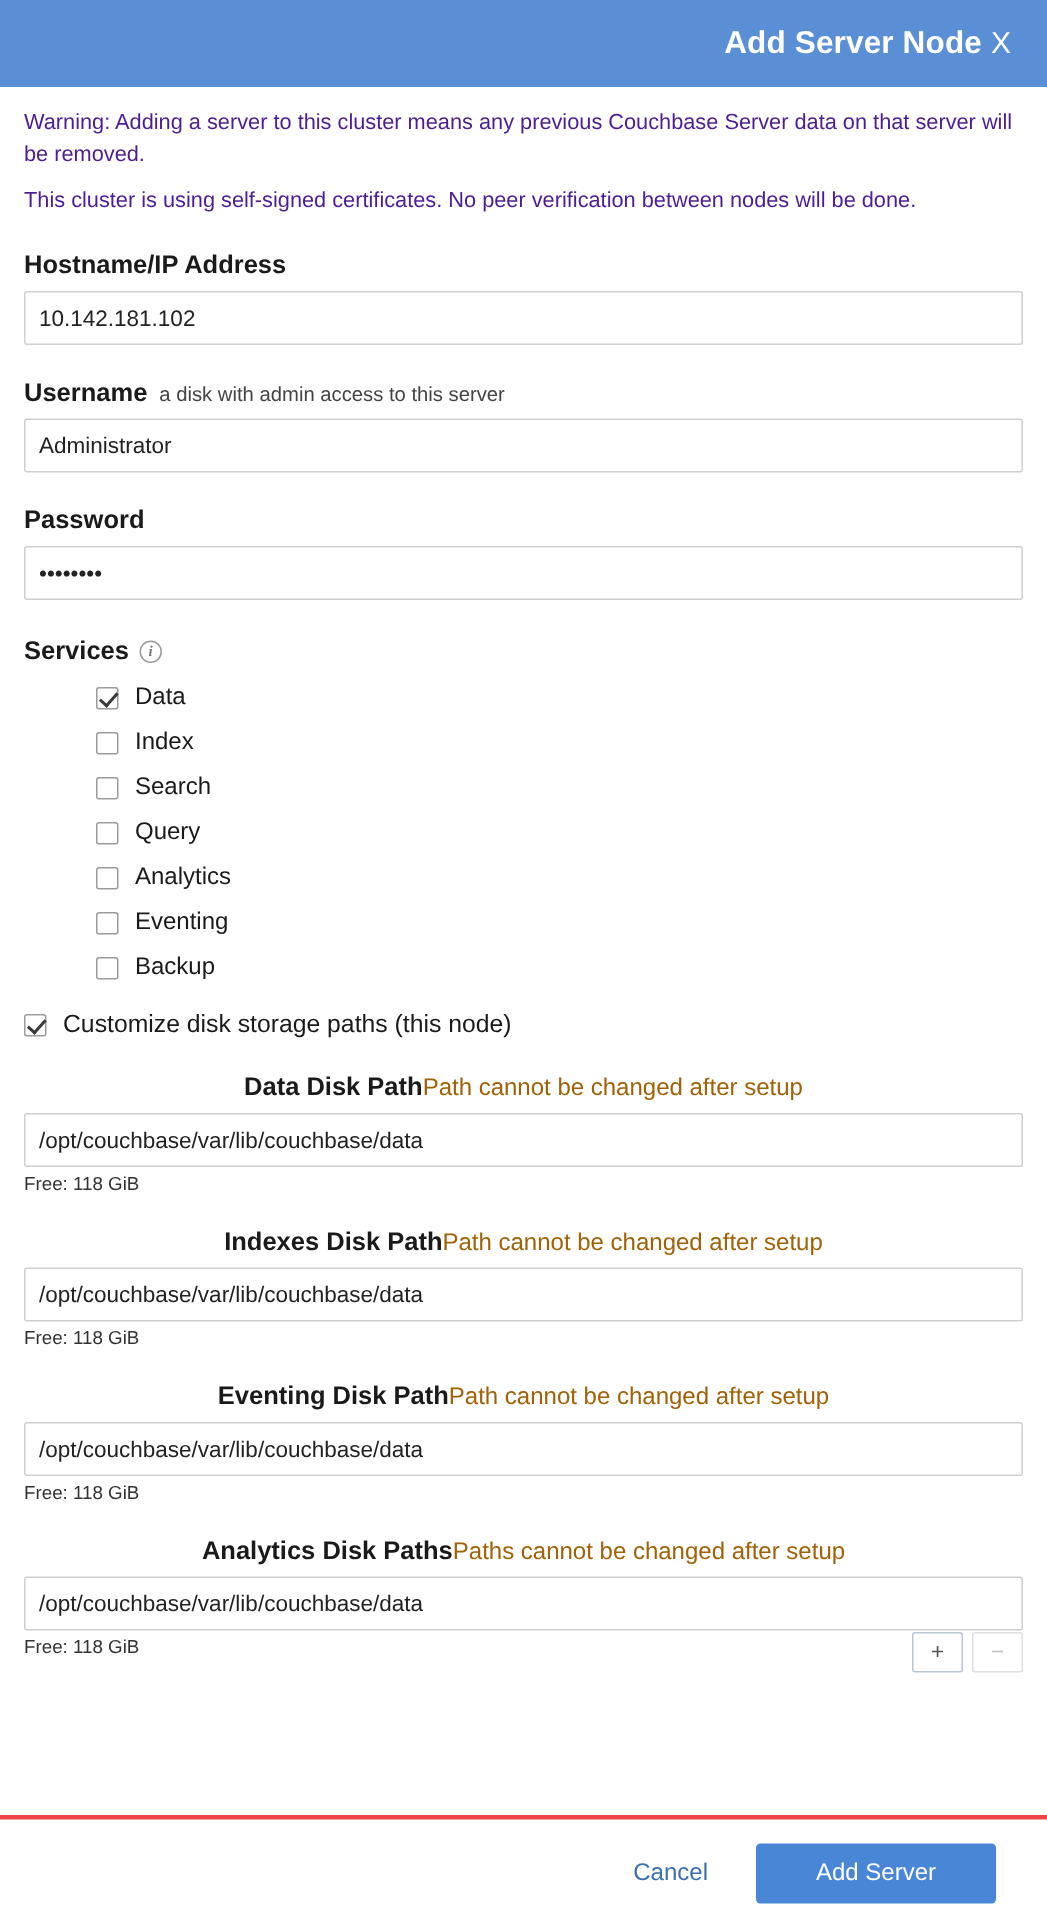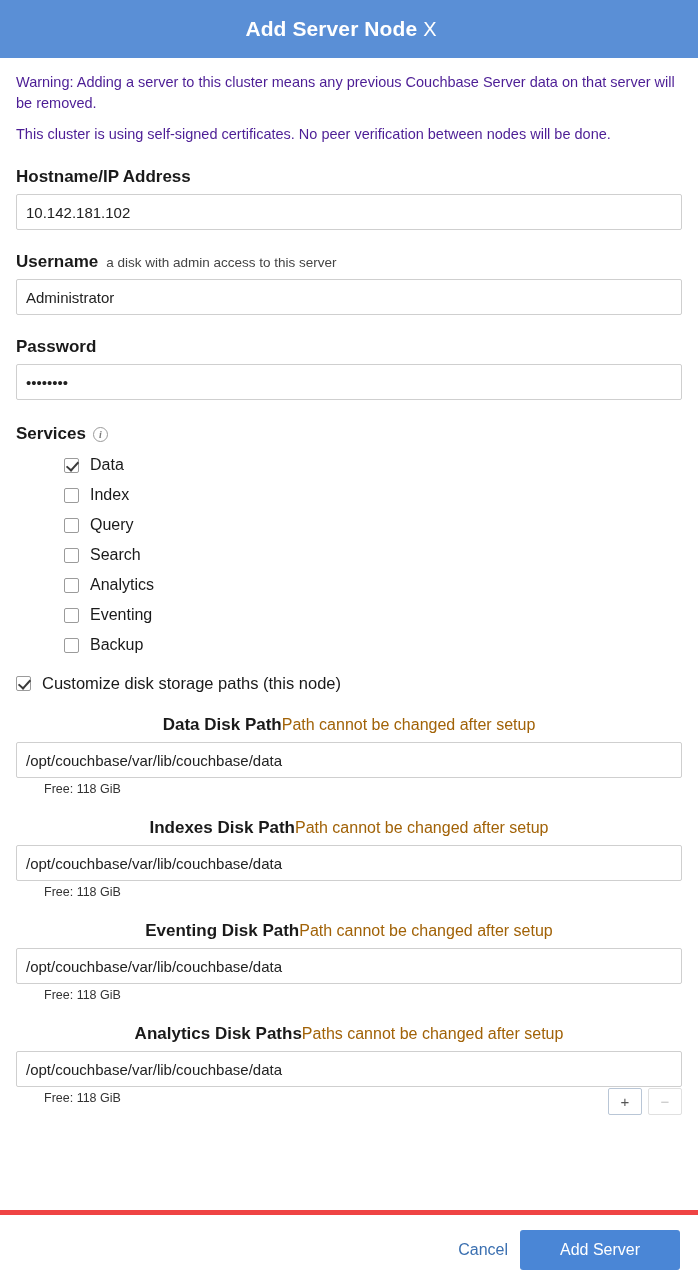--- a/index.html
+++ b/index.html
@@ -19,21 +19,21 @@
     background: #ffffff;
   }
   
   .dialog-header {
     background: #5a8fd6;
     color: #ffffff;
     height: 58px;
     flex: 0 0 58px;
     display: flex;
     align-items: center;
-    justify-content: center;
+    justify-content: flex-end;
     padding: 0 18px 0 8px;
   }
   .dialog-title {
     font-size: 21px;
     font-weight: bold;
     letter-spacing: .1px;
   }
   .close-x {
     font-size: 20px;
     font-weight: normal;
@@ -154,21 +154,20 @@
     color: #1a1a1a;
   }
   .path-head .note {
     font-size: 16px;
     color: #a16207;
   }
   .free {
     font-size: 12.5px;
     color: #333;
     margin-top: 4px;
-    margin-left: 28px;
   }
   .analytics-controls {
     display: flex;
     justify-content: flex-end;
     gap: 6px;
     margin-top: -17px;
   }
   .sq-btn {
     width: 34px; height: 27px;
     border: 1px solid #b9c6d6;
@@ -182,26 +181,26 @@
   }
   .sq-btn.disabled {
     color: #c3c3c3;
     border-color: #e0e0e0;
     cursor: default;
   }
 
   
   .dialog-footer {
     flex: 0 0 74px;
-    border-top: 5px solid #ef4444;
+    border-top: 3px solid #ef4444;
     display: flex;
     align-items: center;
     justify-content: flex-end;
-    gap: 6px;
-    padding: 0 18px;
+    gap: 26px;
+    padding: 0 34px;
   }
   .btn-link {
     background: none;
     border: none;
     color: #3a6fb0;
     font-size: 16px;
     font-family: "Liberation Sans", sans-serif;
     cursor: pointer;
     padding: 8px 6px;
   }
@@ -256,25 +255,25 @@
     <div class="check-row">
       <span class="box checked"></span>
       <span>Data</span>
     </div>
     <div class="check-row">
       <span class="box"></span>
       <span>Index</span>
     </div>
     <div class="check-row">
       <span class="box"></span>
+      <span>Search</span>
+    </div>
+    <div class="check-row">
+      <span class="box"></span>
       <span>Query</span>
-    </div>
-    <div class="check-row">
-      <span class="box"></span>
-      <span>Search</span>
     </div>
     <div class="check-row">
       <span class="box"></span>
       <span>Analytics</span>
     </div>
     <div class="check-row">
       <span class="box"></span>
       <span>Eventing</span>
     </div>
     <div class="check-row">

